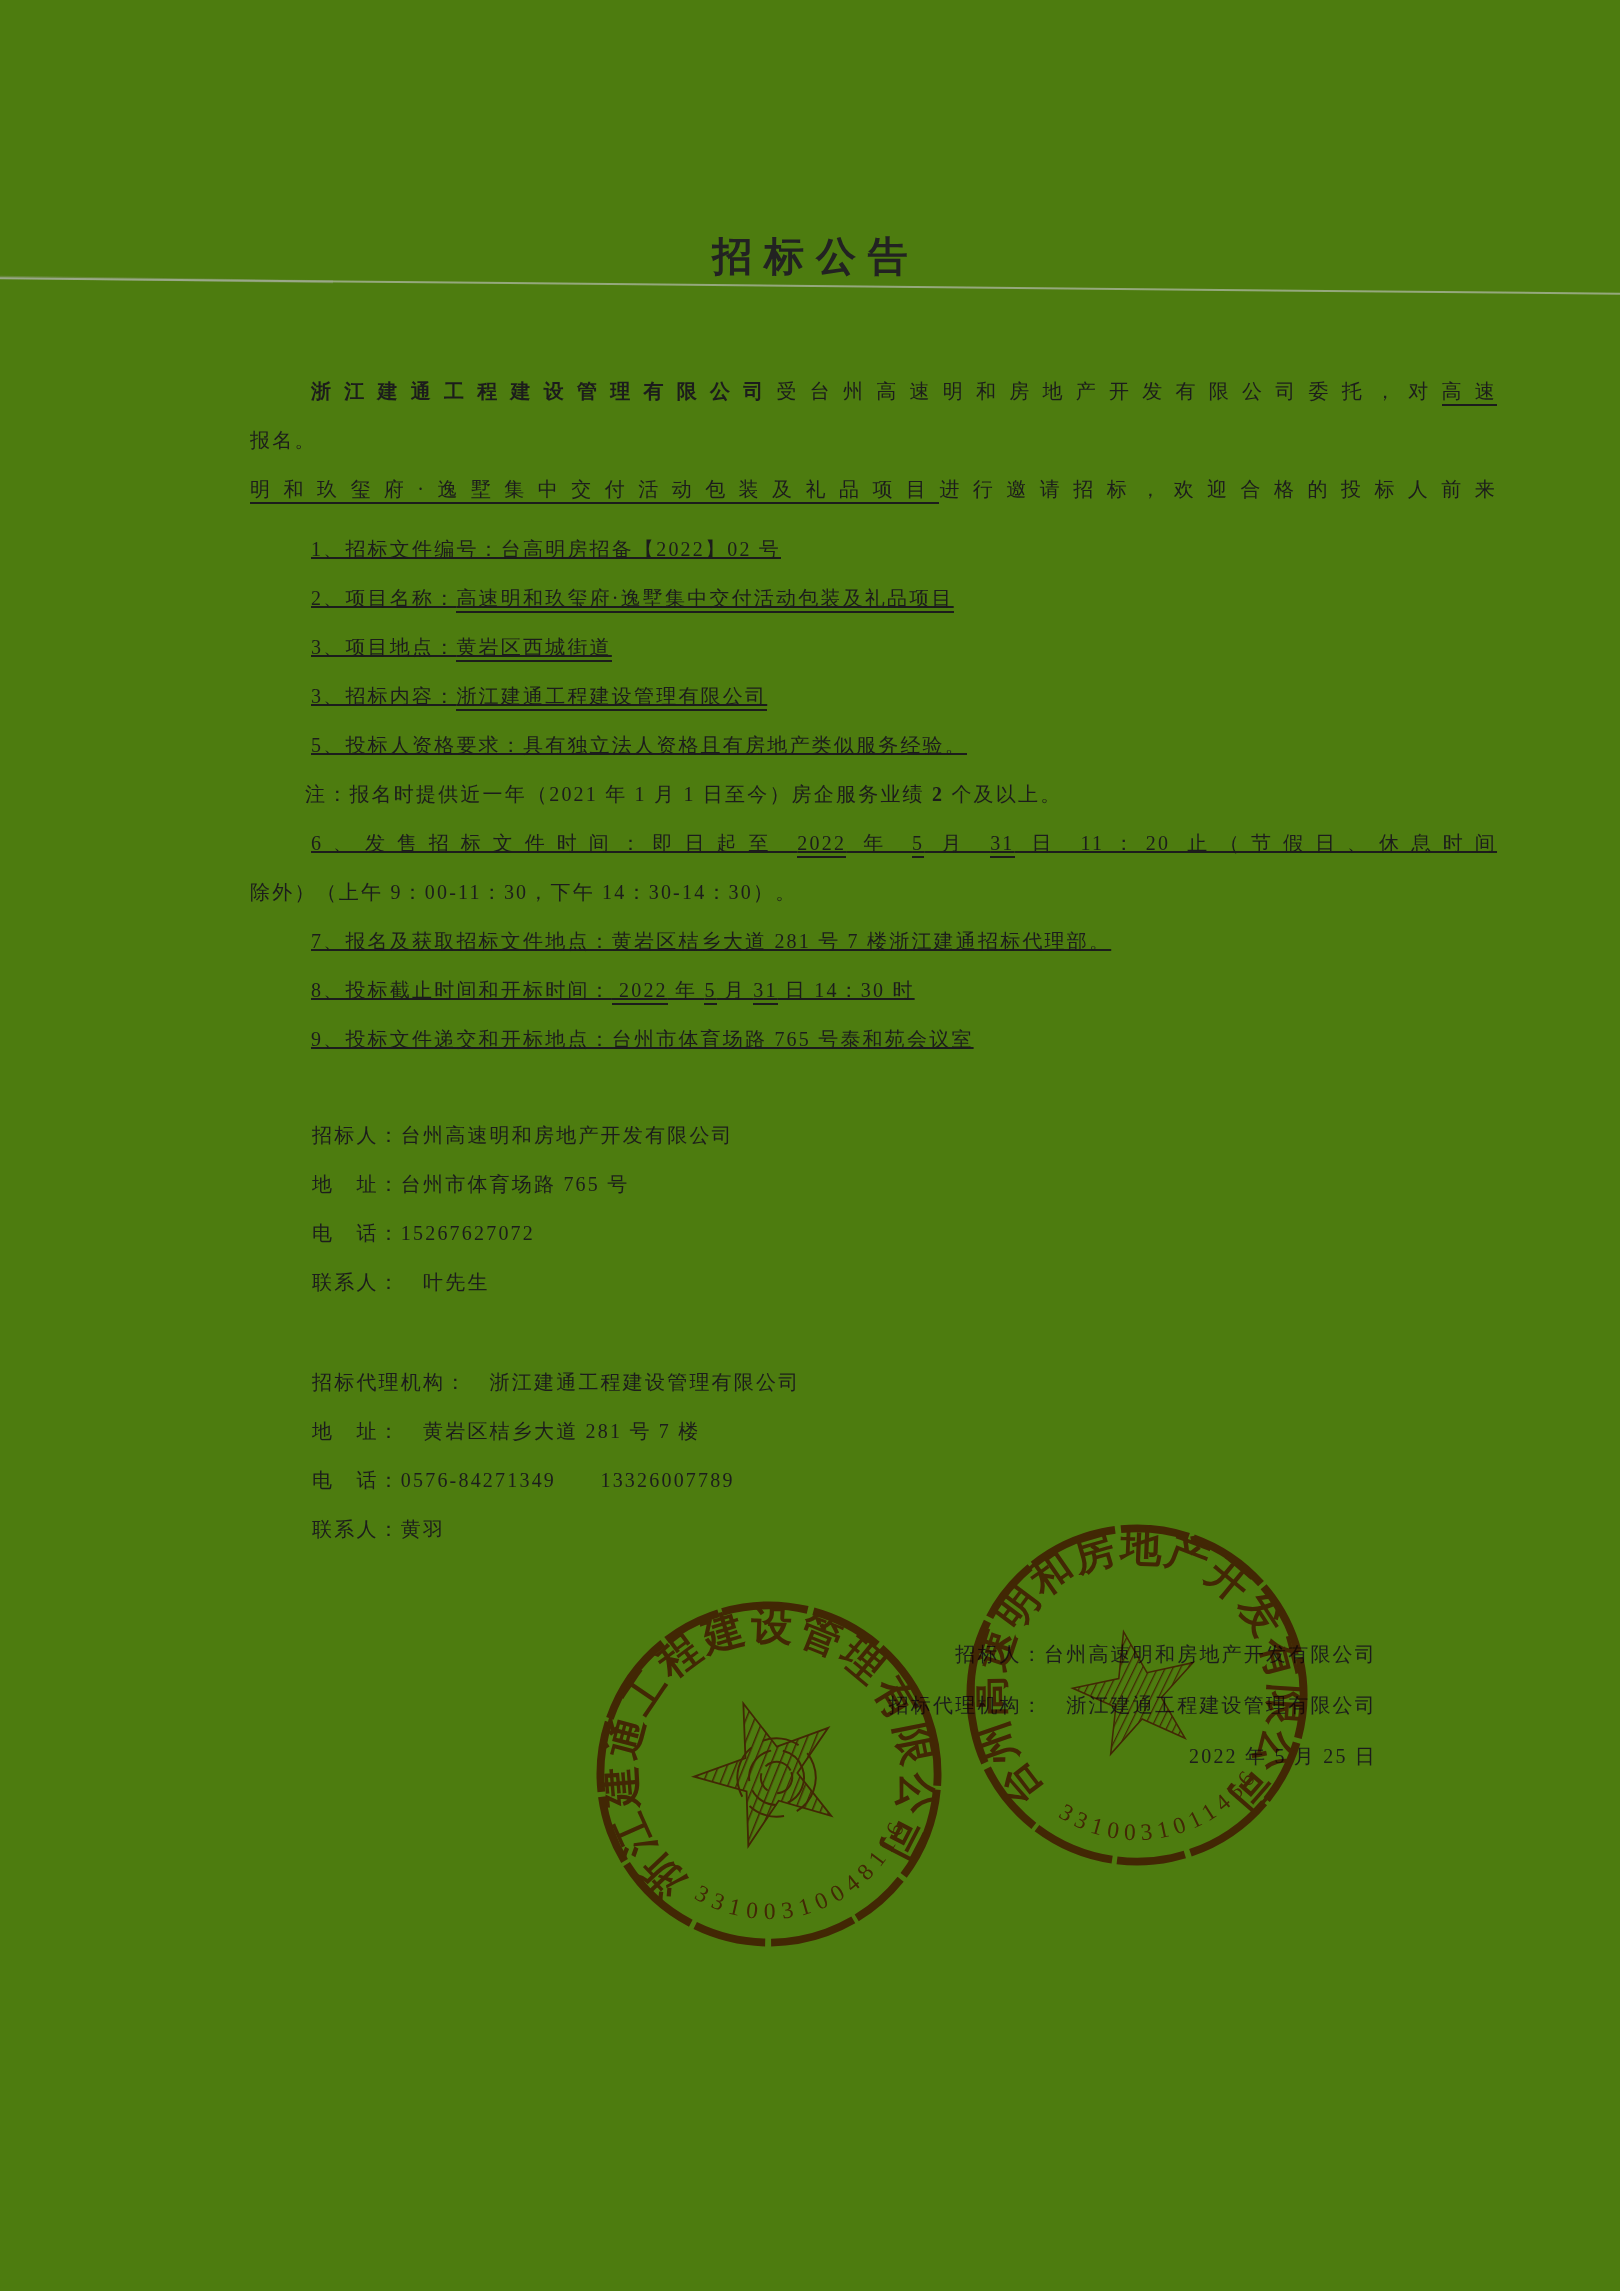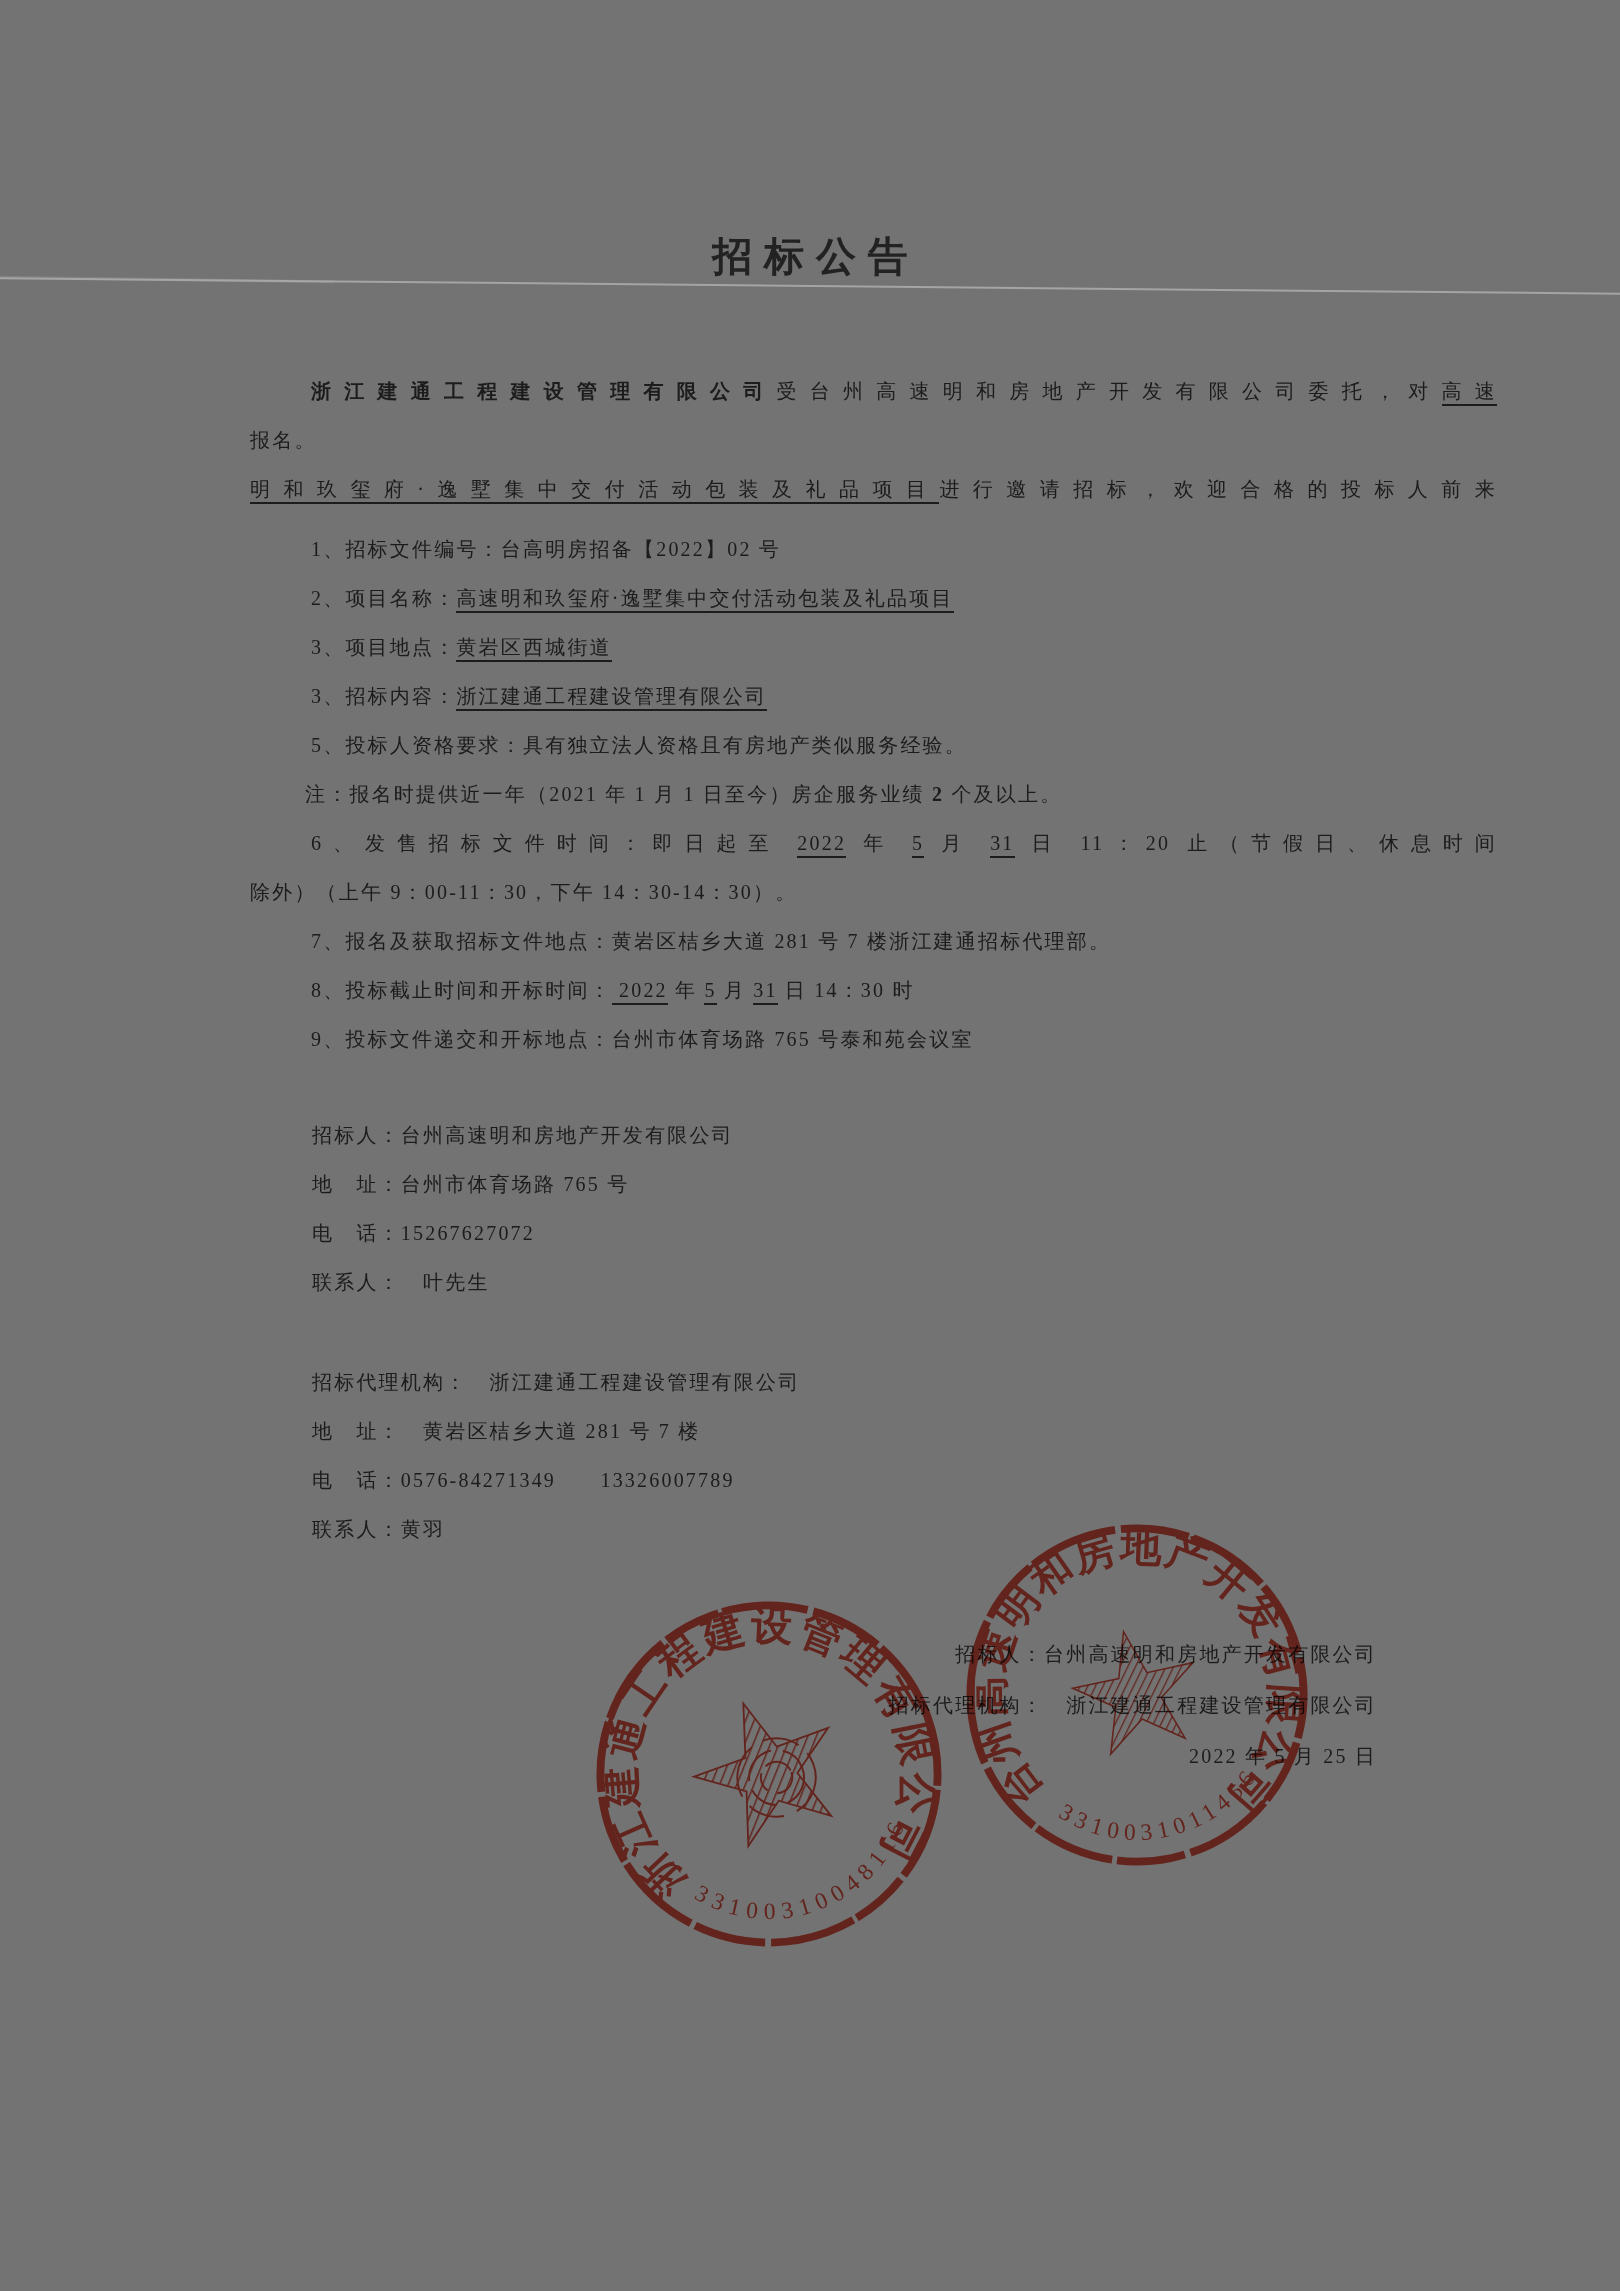--- a/index.html
+++ b/index.html
@@ -1,18 +1,18 @@
 <!DOCTYPE html>
 <html><head>
 <meta charset="utf-8">
 <style>
   html,body{margin:0;padding:0;background:#e8e8e8;}
   .page{
     position:relative;width:1620px;height:2292px;margin:0 auto;
-    background:#737373;overflow:hidden;
+    background:#4d7c0f;overflow:hidden;
     font-family:"Liberation Serif","DejaVu Serif",serif;
     color:#1c1c1c;
   }
   .title{
     position:absolute;top:229px;left:0;width:100%;
     text-align:center;font-size:40px;font-weight:bold;
     letter-spacing:11.8px;text-indent:11.8px;color:#222;
   }
   .rule{
     position:absolute;top:285px;left:-5.9px;width:1632px;height:2px;
@@ -22,21 +22,21 @@
     position:absolute;top:278px;left:0;width:333px;height:2.9px;
     background:#a8a8a8;opacity:.28;transform:rotate(0.8deg);
   }
   .line{height:49px;line-height:49px;font-size:20px;letter-spacing:2.2px;}
   .j{text-align:justify;text-align-last:justify;}
   .b{font-weight:bold;}
   .u{border-bottom:2px solid #1c1c1c;padding-bottom:2px;}
   .intro{position:absolute;left:250px;top:367px;width:1247px;}
   .indent{padding-left:61px;}
   .items{position:absolute;left:250px;top:525px;width:1247px;}
-  .items .li{padding-left:61px;}
+  .items .li{padding-left:61px;text-decoration:underline;}
   .items .note{padding-left:55px;}
   .items .cont{padding-left:0;}
   .contact{position:absolute;left:312px;width:1078px;}
   .contact1{top:1111px;}
   .contact2{top:1358px;}
   .sig{position:absolute;right:243px;top:1629px;width:882px;text-align:right;}
   .sig .line{height:51px;line-height:51px;}
   .seal{position:absolute;mix-blend-mode:multiply;opacity:.92;}
   .seal-left{left:573px;top:1578px;}
   .seal-right{left:941px;top:1499px;}

